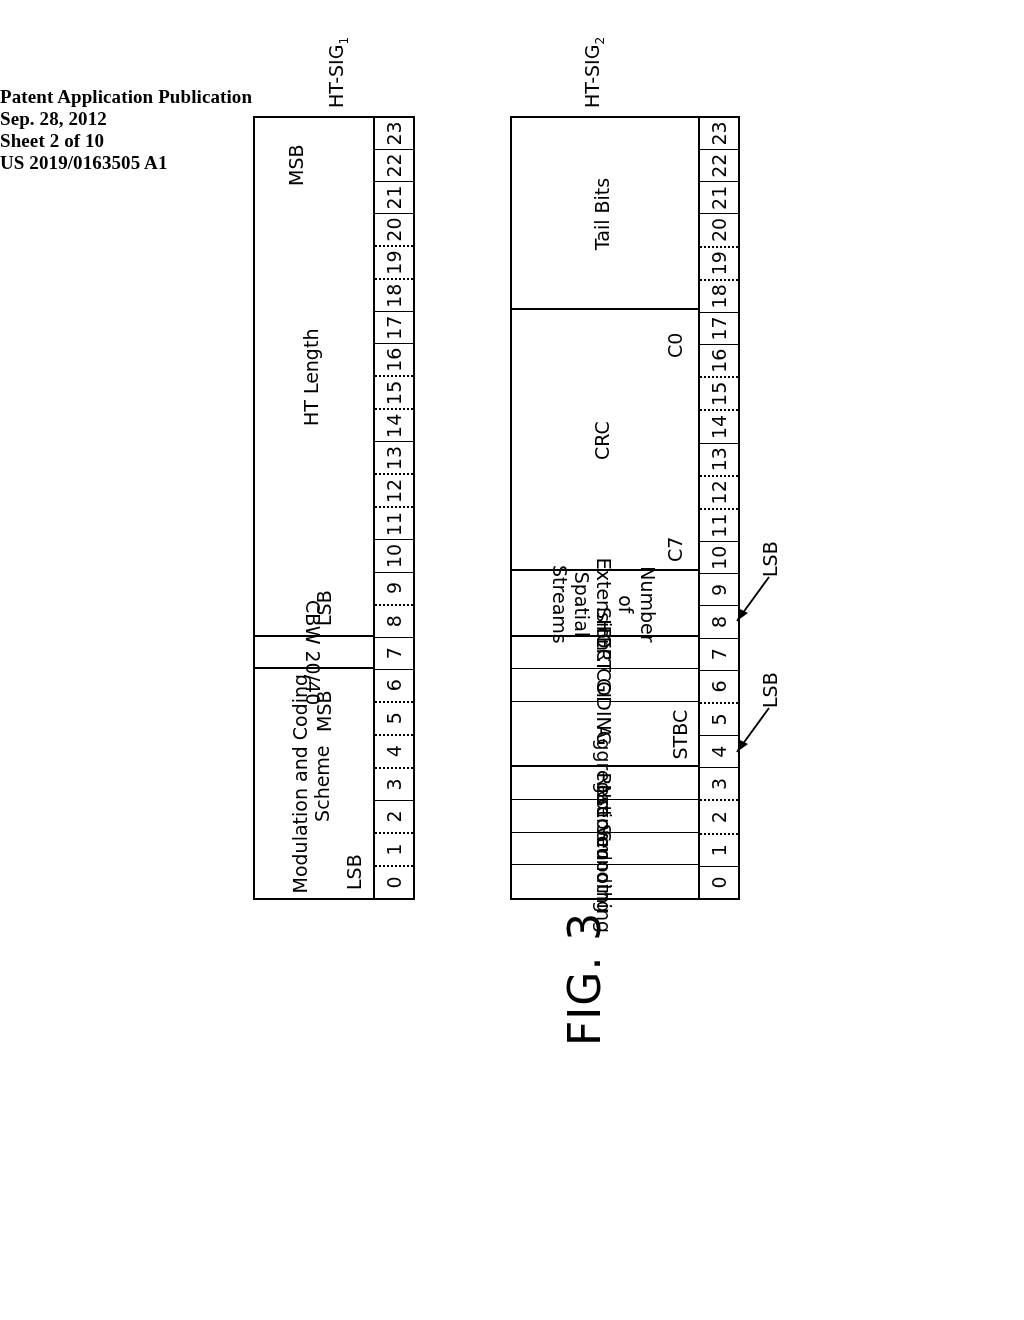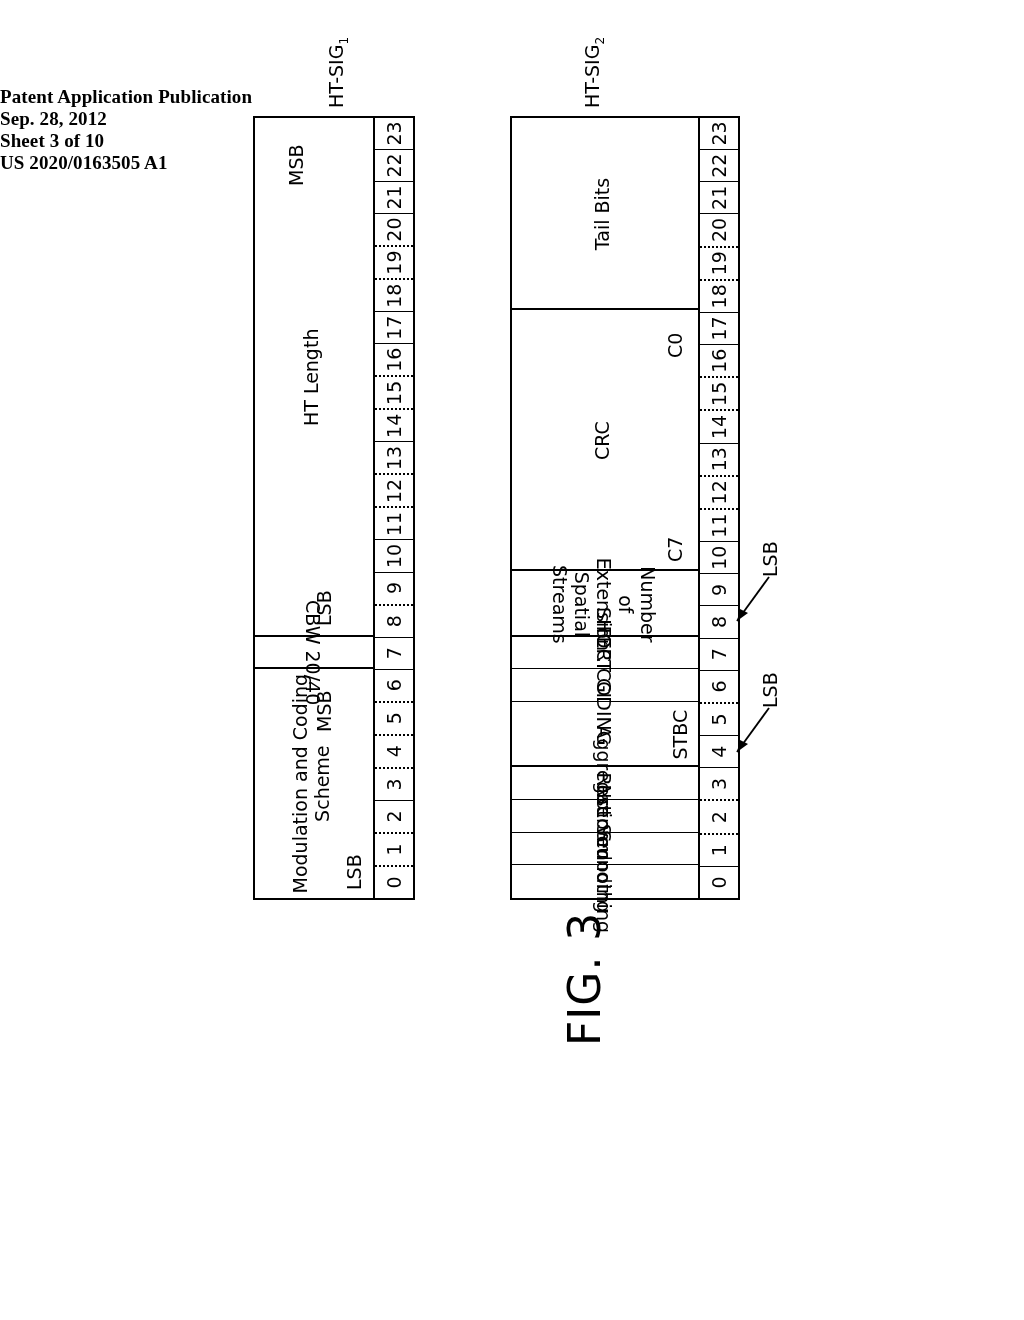--- a/index.html
+++ b/index.html
@@ -103,23 +103,23 @@
   .callout-svg{position:absolute;left:0;top:0;overflow:visible;}
 </style>
 </head>
 <body>
 
 <div class="page-header">
   <span class="seg">Patent Application Publication</span>
   <span class="gap-a"></span>
   <span class="seg">Sep. 28, 2012</span>
   <span class="gap-b"></span>
-  <span class="seg">Sheet 3 of 10</span>
+  <span class="seg">Sheet 2 of 10</span>
   <span class="gap-c"></span>
-  <span class="seg">US 2020/0163505 A1</span>
+  <span class="seg">US 2019/0163505 A1</span>
 </div>
 
 <div id="figure-stage">
   <div id="figure-rot">
 
     <div class="fig-title">FIG. 3</div>
 
     <div class="rowlabel" style="left:952px;top:96px;">
       <span>HT-SIG</span><sub>1</sub>
     </div>

